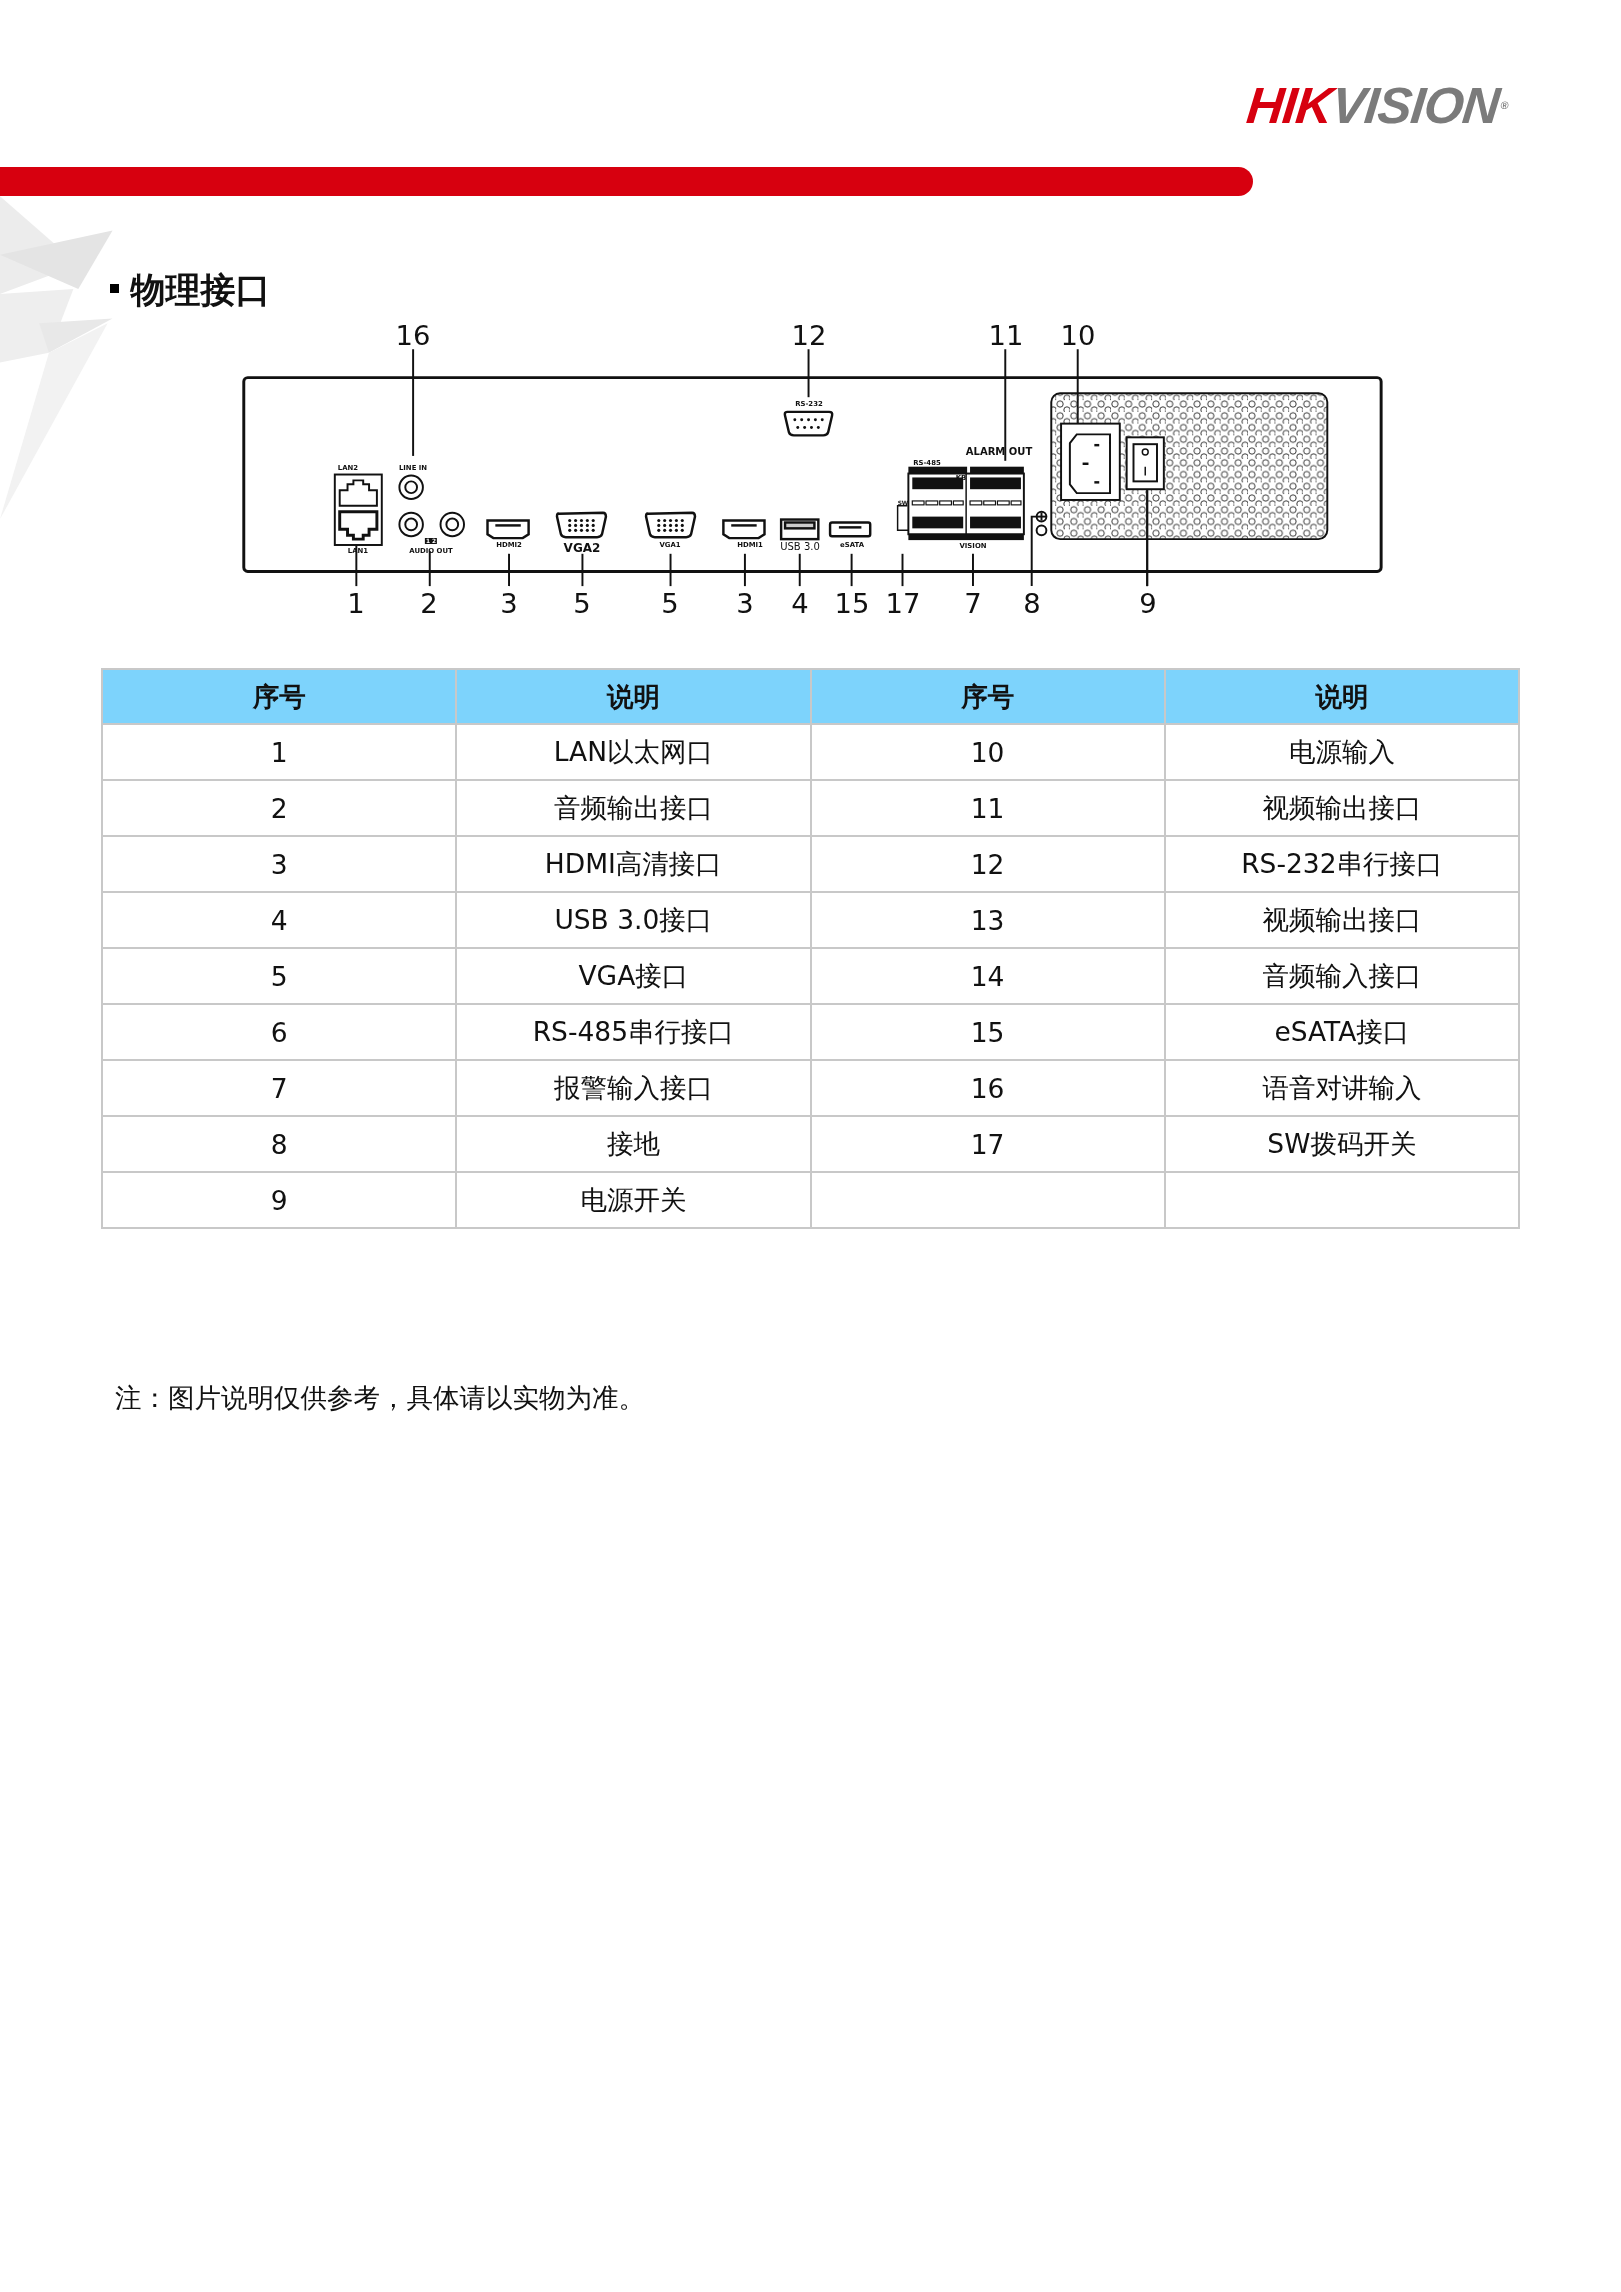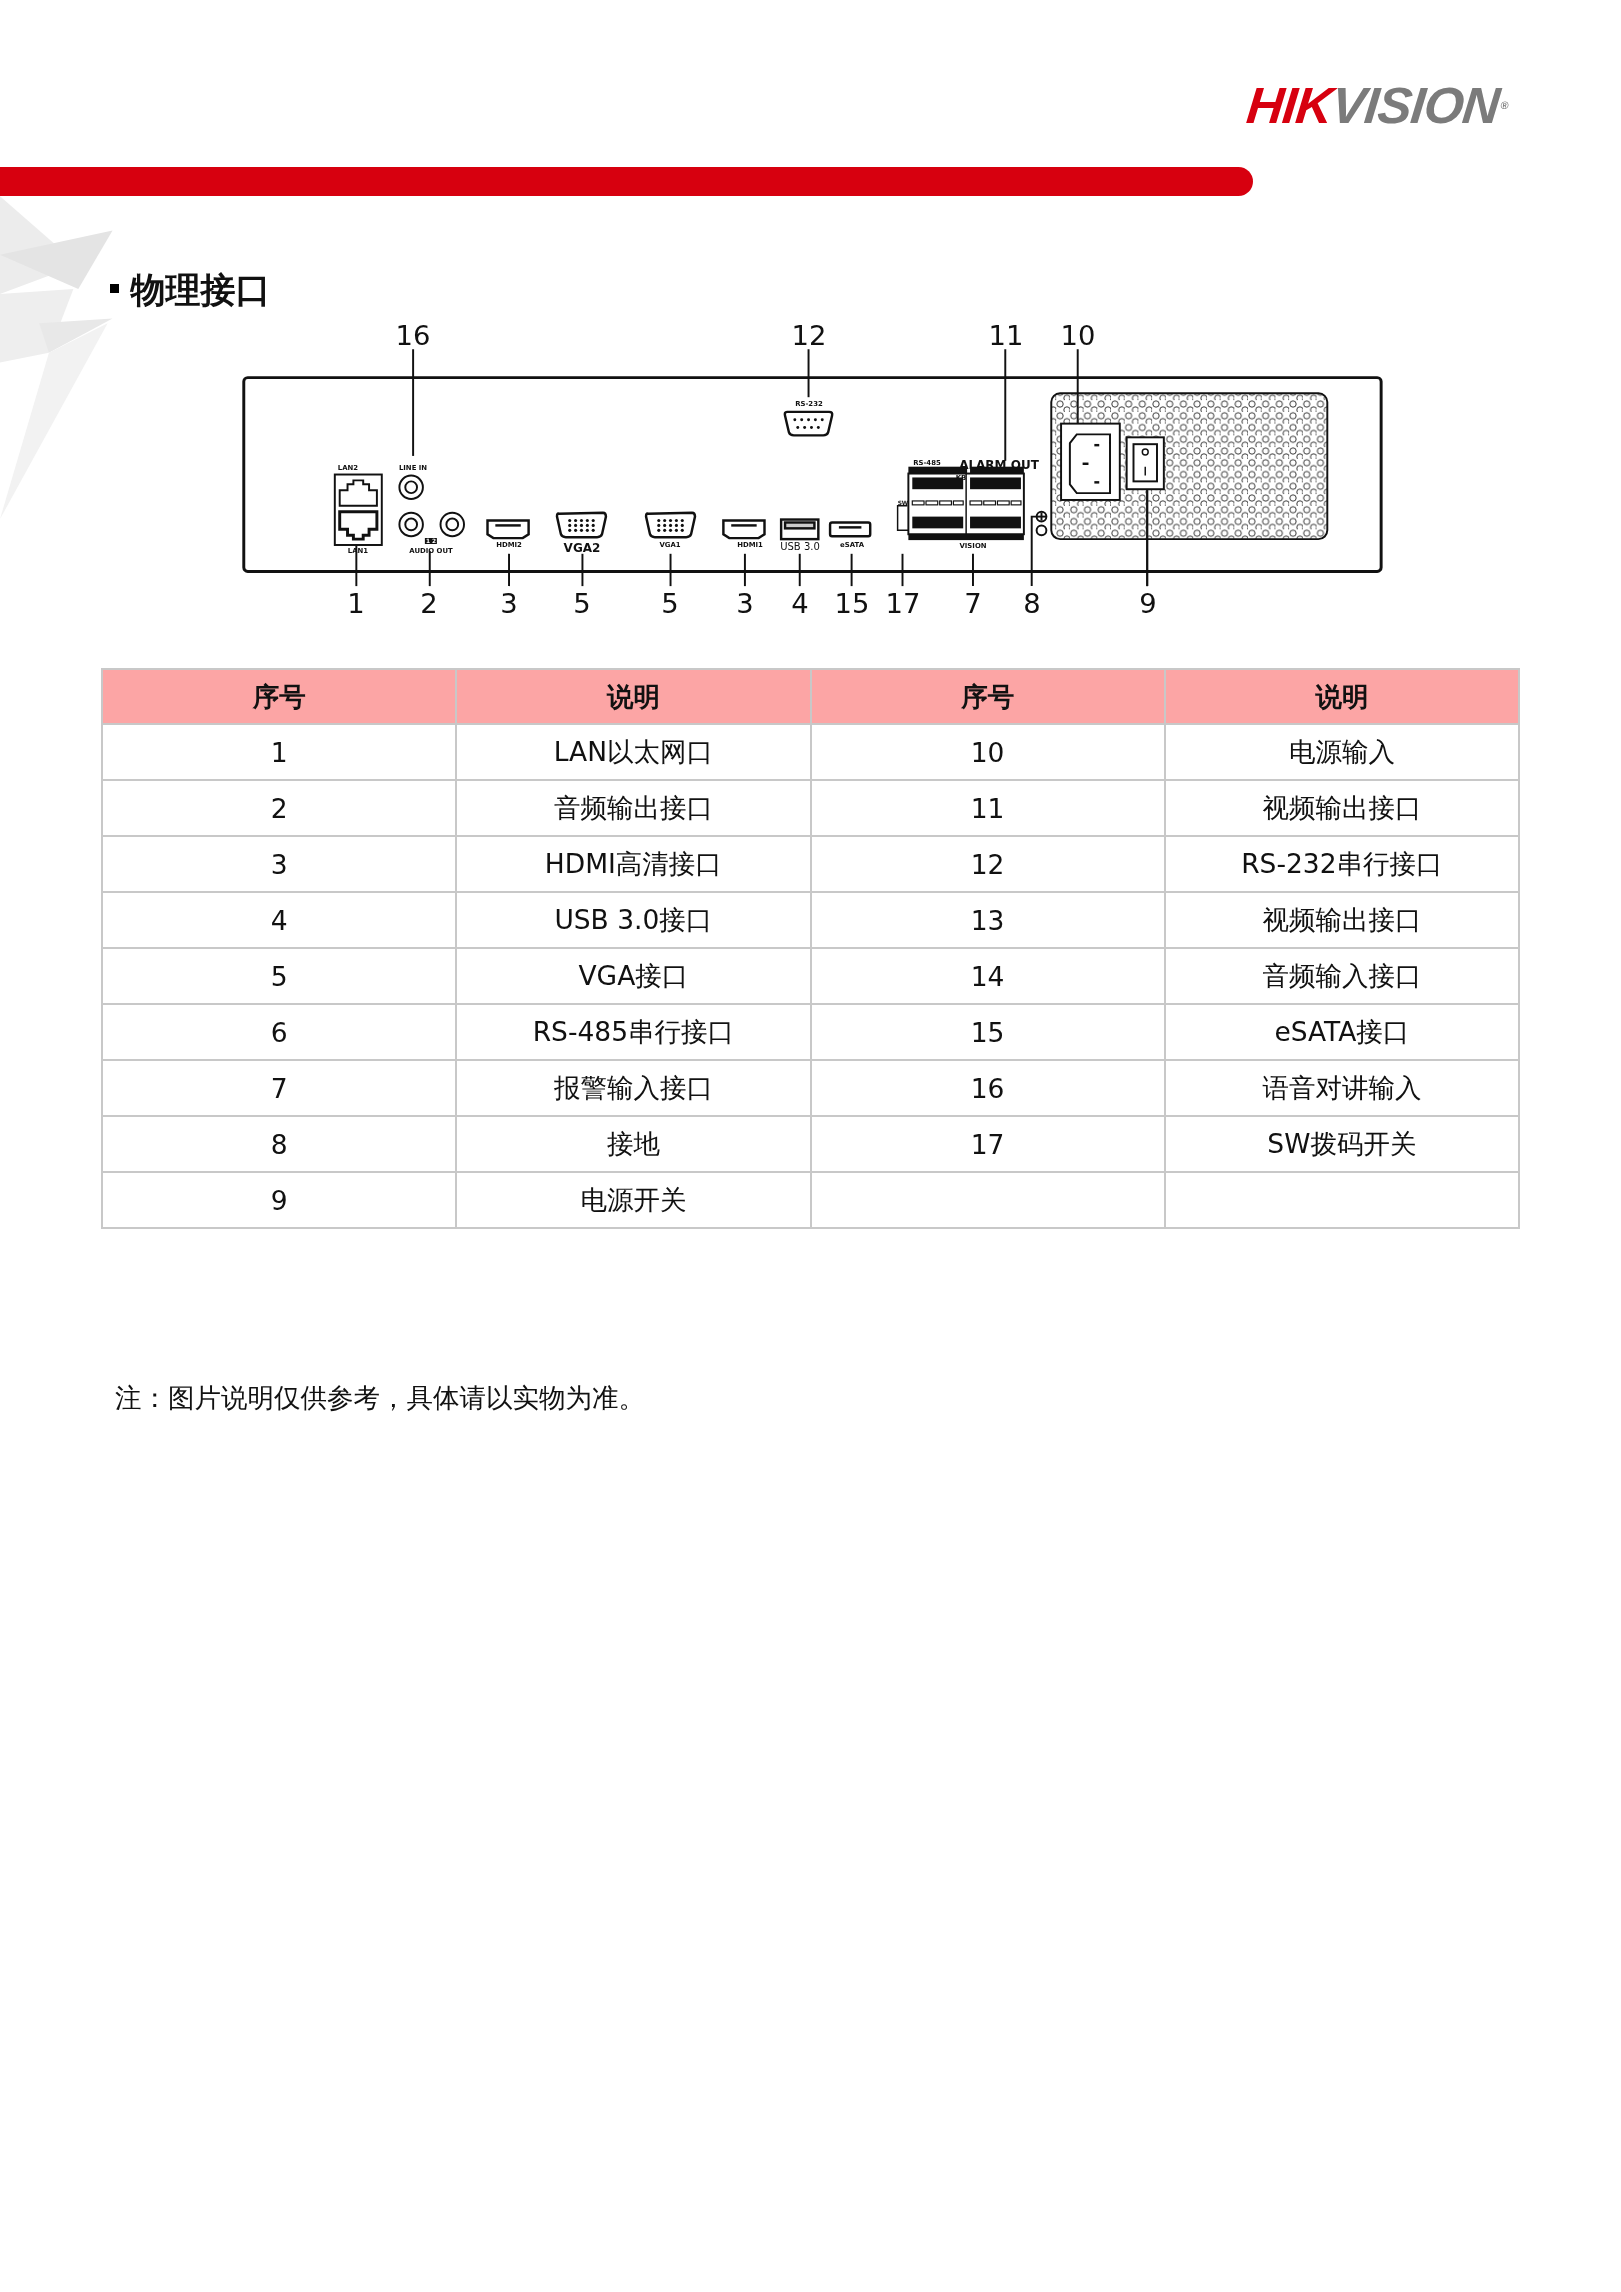--- a/index.html
+++ b/index.html
@@ -17,21 +17,21 @@
   #section-title { left:110px; top:269px; font-size:35px; font-weight:bold; line-height:43px; }
   #section-title .bullet { display:inline-block; width:8.8px; height:8.8px; background:#000;
                            vertical-align:middle; margin-right:11.8px; position:relative; top:-3.9px; }
   #diagram { left:0; top:314px; width:1621px; height:323px; }
   .callout { position:absolute; font-family:"DejaVu Sans", sans-serif; font-size:27.4px;
              transform:translateX(-50%); line-height:31px; color:#111; }
   #spec-table { left:101px; top:668px; width:1419px; border-collapse:collapse;
                 table-layout:fixed; }
   #spec-table th, #spec-table td { border:2.9px solid #c8c8c8; text-align:center;
                                    font-size:26.5px; height:54px; padding:0; }
-  #spec-table th { background:#fca5a5; font-weight:bold; height:53px; font-size:26.5px; }
+  #spec-table th { background:#7dd3fc; font-weight:bold; height:53px; font-size:26.5px; }
   #note { left:115px; top:1380px; font-size:26.5px; line-height:35px; }
 </style>
 </head>
 <body>
 
 <svg id="corner-deco" class="abs" viewBox="0 0 140 340">
   <polygon points="0,0 80,70 0,100" fill="#ececec"></polygon>
   <polygon points="0,60 115,35 80,95" fill="#e4e4e4"></polygon>
   <polygon points="0,100 75,95 50,160 0,170" fill="#eeeeee"></polygon>
   <polygon points="40,130 115,125 50,160" fill="#e8e8e8"></polygon>
@@ -228,21 +228,21 @@
   <div class="abs" style="left:431px;top:224px;font-size:5.9px;font-weight:bold;transform:translateX(-50%);background:#111;color:#fff;padding:0 1px;">1 2</div>
   <div class="abs" style="left:509px;top:227px;font-size:6.9px;font-weight:bold;transform:translateX(-50%);">HDMI2</div>
   <div class="abs" style="left:582px;top:227px;font-size:12px;font-weight:bold;transform:translateX(-50%);">VGA2</div>
   <div class="abs" style="left:670px;top:227px;font-size:6.9px;font-weight:bold;transform:translateX(-50%);">VGA1</div>
   <div class="abs" style="left:745px;top:227px;font-size:6.9px;font-weight:bold;transform:translateX(-50%);padding-left:10px;">HDMI1</div>
   <div class="abs" style="left:800px;top:227px;font-size:10px;font-weight:normal;transform:translateX(-50%);white-space:nowrap;">USB 3.0</div>
   <div class="abs" style="left:852px;top:227px;font-size:6.9px;font-weight:bold;transform:translateX(-50%);">eSATA</div>
   <div class="abs" style="left:809px;top:86px;font-size:6.9px;font-weight:bold;transform:translateX(-50%);white-space:nowrap;">RS-232</div>
   <div class="abs" style="left:927px;top:145px;font-size:6.9px;font-weight:bold;transform:translateX(-50%);white-space:nowrap;">RS-485</div>
   <div class="abs" style="left:961px;top:160px;font-size:6.9px;font-weight:bold;transform:translateX(-50%);">KB</div>
-  <div class="abs" style="left:999px;top:144px;font-size:12px;font-weight:bold;transform:translateX(-50%);white-space:nowrap;">ALARM OUT</div>
+  <div class="abs" style="left:999px;top:132px;font-size:10px;font-weight:bold;transform:translateX(-50%);white-space:nowrap;">ALARM OUT</div>
   <div class="abs" style="left:973px;top:228px;font-size:6.9px;font-weight:bold;transform:translateX(-50%);">VISION</div>
   <div class="abs" style="left:903px;top:186px;font-size:5.9px;font-weight:bold;transform:translateX(-50%);">SW</div>
 
   <div class="callout" style="left:413px;top:5.9px;">16</div>
   <div class="callout" style="left:809px;top:5.9px;">12</div>
   <div class="callout" style="left:1006px;top:5.9px;">11</div>
   <div class="callout" style="left:1078px;top:5.9px;">10</div>
 
   <div class="callout" style="left:356px;top:274px;">1</div>
   <div class="callout" style="left:429px;top:274px;">2</div>

